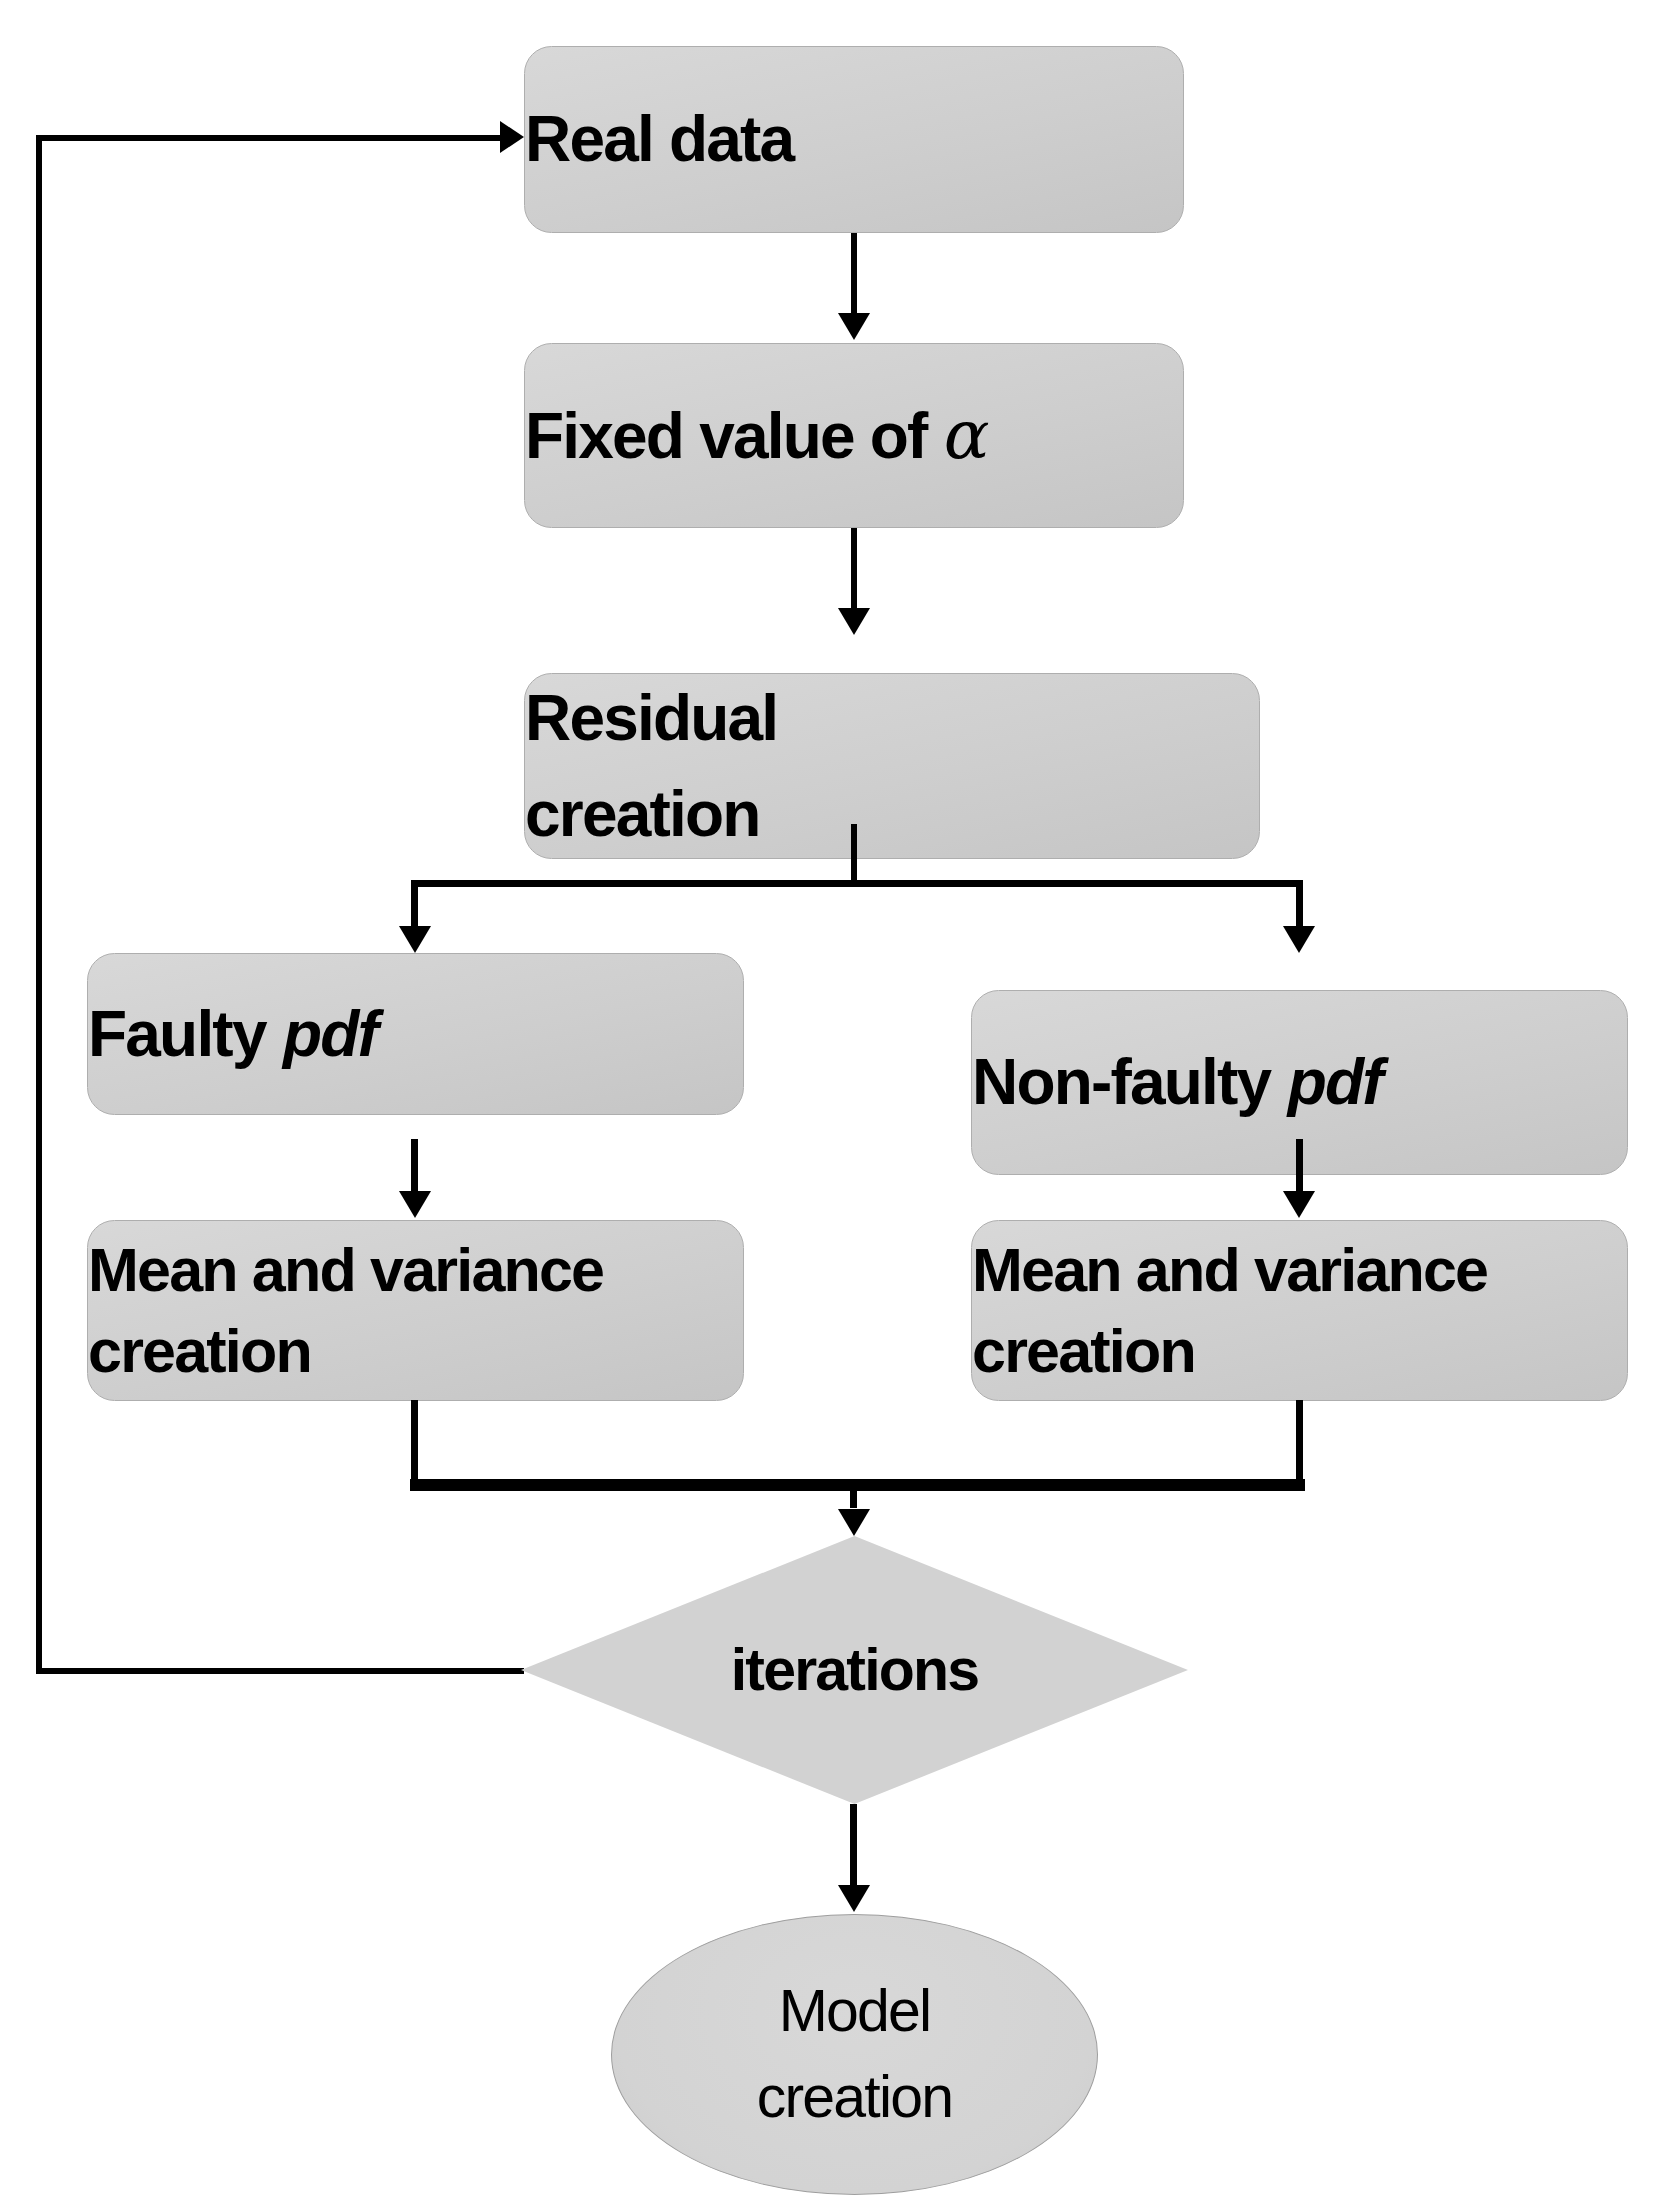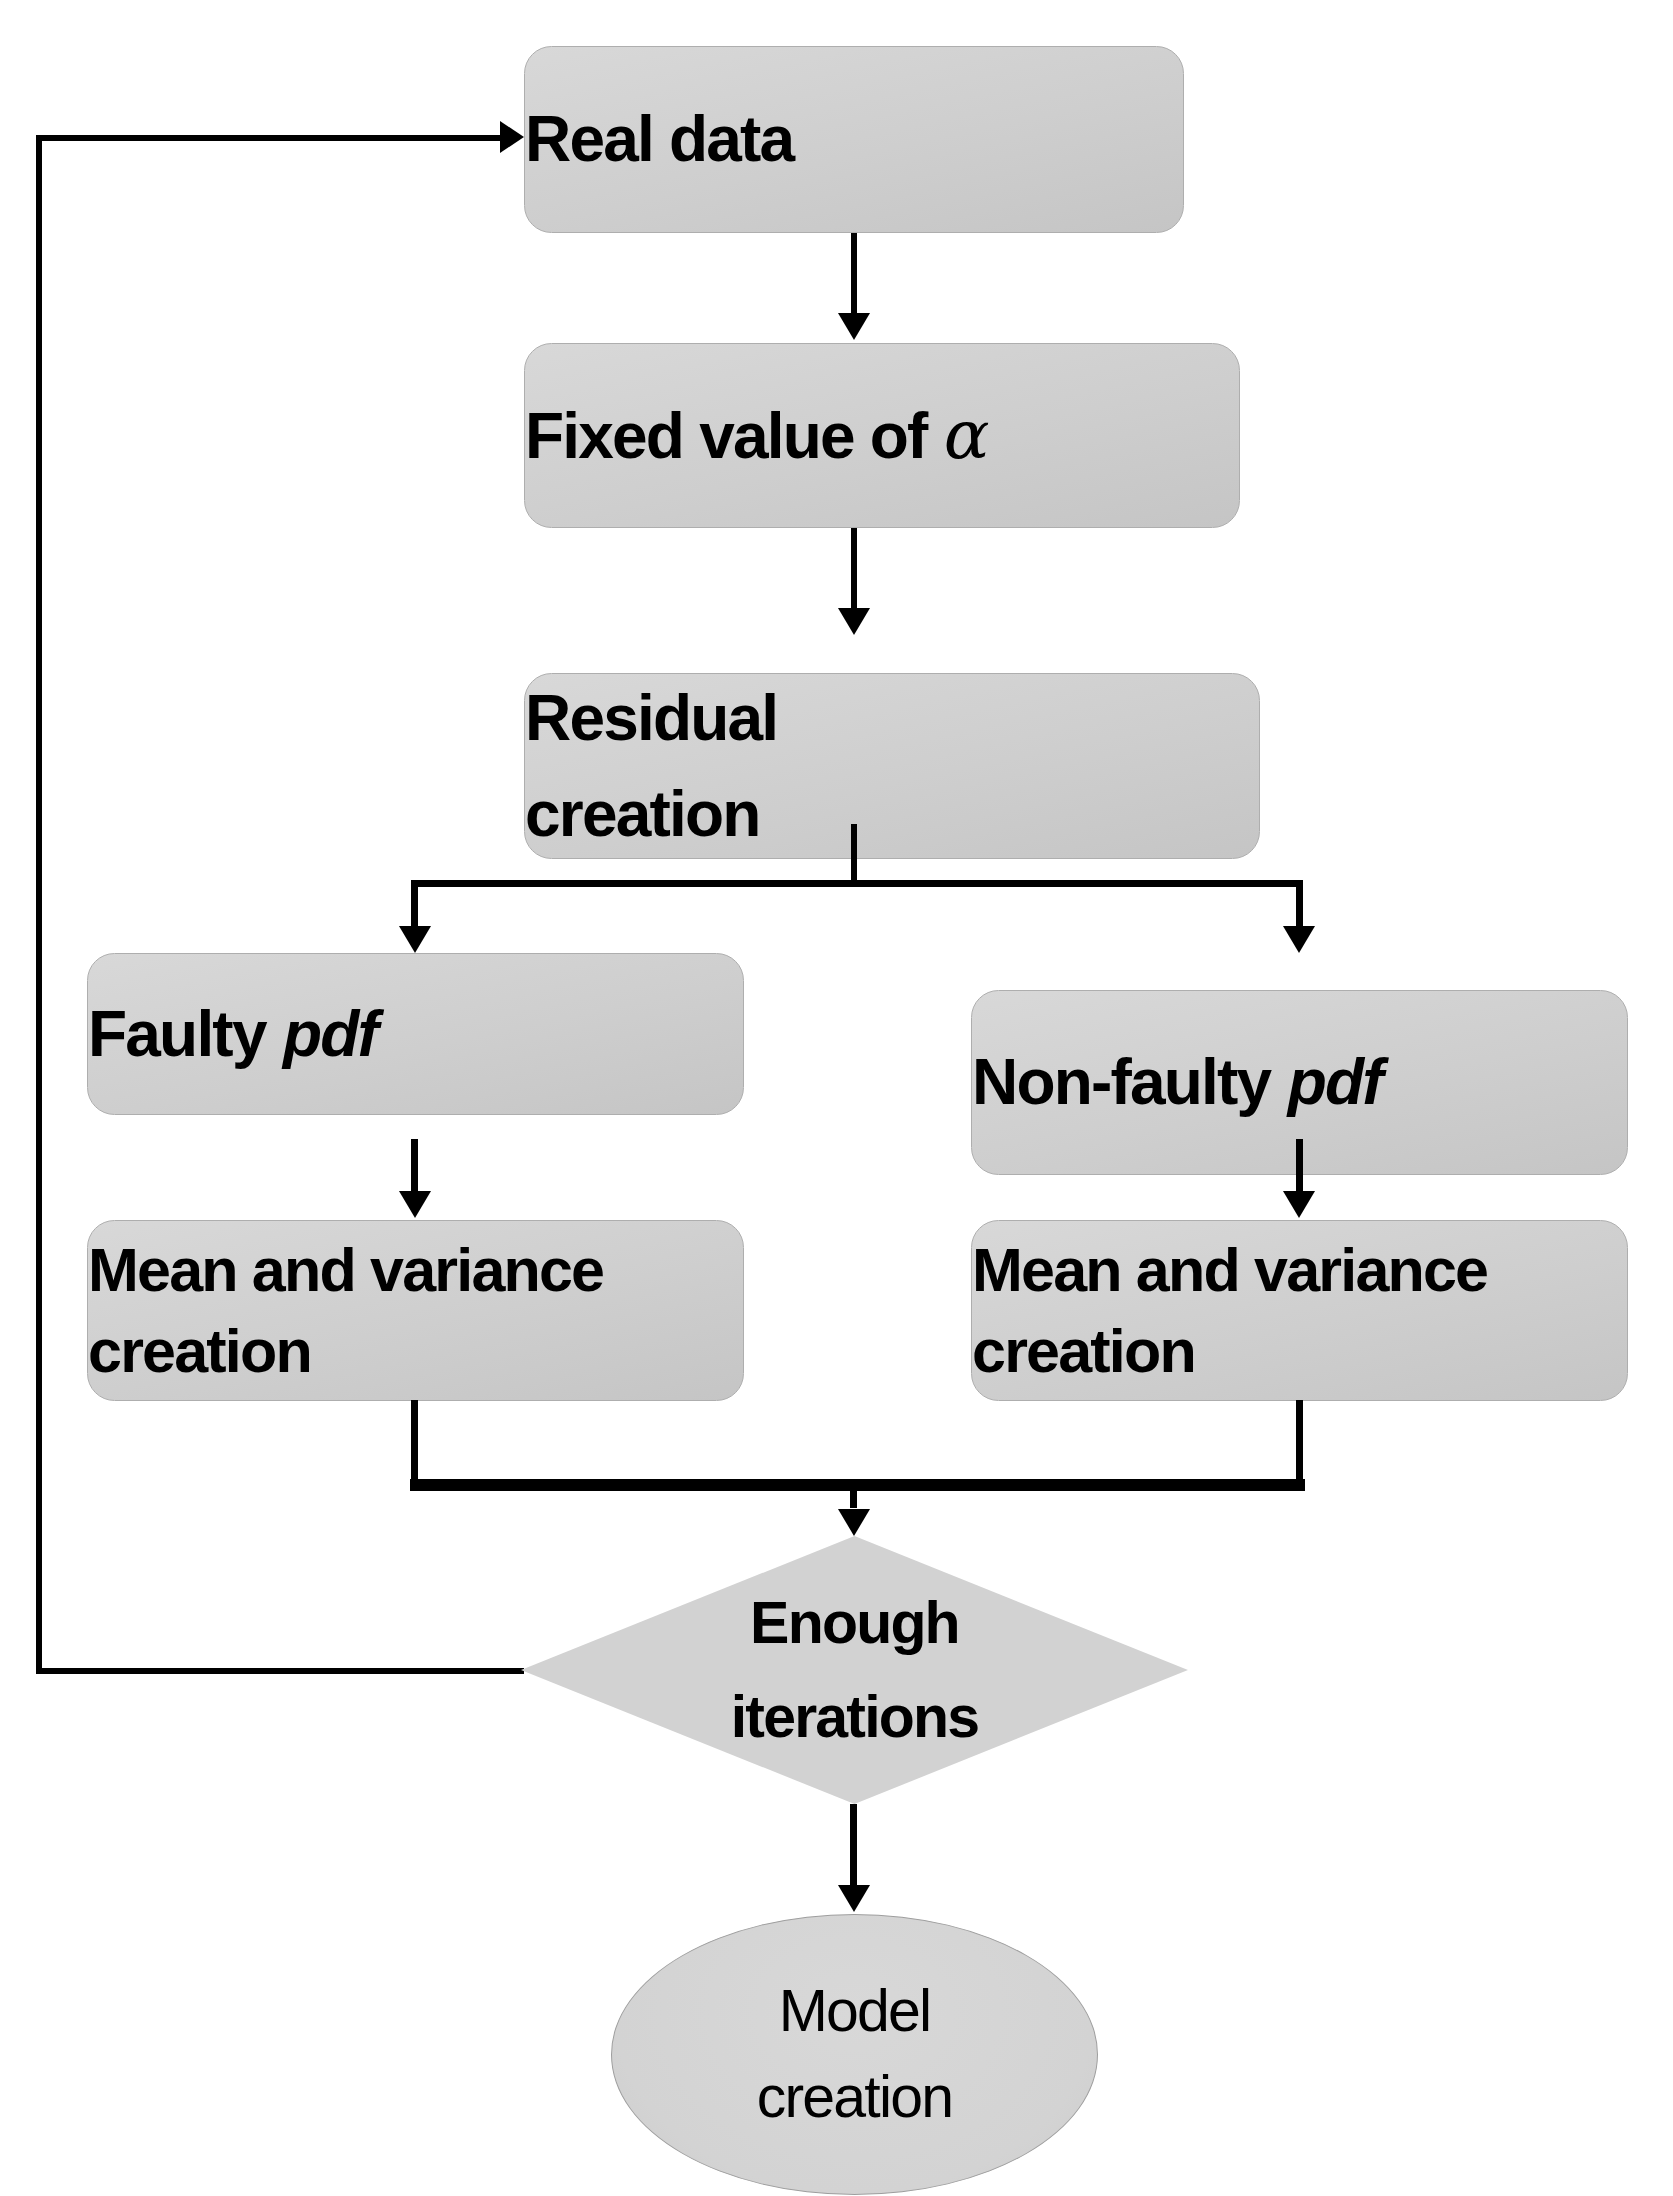--- a/index.html
+++ b/index.html
@@ -83,21 +83,21 @@
   <div class="line" style="left:36px;top:135px;width:465px;height:6.4px;"></div>
   <div class="arrow-right" style="left:500px;top:121px;"></div>
 
   <div class="rect-node fs-big" style="left:524px;top:46px;width:660px;height:187px;">
     <div>Real data</div>
   </div>
 
   <div class="line" style="left:851px;top:233px;width:6.4px;height:80px;"></div>
   <div class="arrow-down" style="left:838px;top:313px;"></div>
 
-  <div class="rect-node fs-big" style="left:524px;top:343px;width:716px;height:185px;">
+  <div class="rect-node fs-big" style="left:524px;top:343px;width:660px;height:185px;">
     <div>
       <span class="label-prefix">Fixed value of</span><span class="alpha">α</span>
     </div>
   </div>
 
   <div class="line" style="left:851px;top:528px;width:6.4px;height:80px;"></div>
   <div class="arrow-down" style="left:838px;top:608px;"></div>
 
   <div class="rect-node fs-big" style="left:524px;top:673px;width:736px;height:186px;line-height:1.5;">
     <div>Residual</div>
@@ -138,21 +138,20 @@
     <div>creation</div>
   </div>
 
   <div class="line" style="left:411px;top:1400px;width:7.3px;height:84px;"></div>
   <div class="line" style="left:1296px;top:1400px;width:7.3px;height:84px;"></div>
   <div class="line" style="left:410px;top:1479px;width:895px;height:12px;"></div>
   <div class="line" style="left:850px;top:1491px;width:7.3px;height:17.4px;"></div>
   <div class="arrow-down" style="left:838px;top:1509px;"></div>
 
   <div class="diamond-node fs-diamond" style="left:521px;top:1536px;width:667px;height:268px;">
-    <div>Enough</div>
     <div>iterations</div>
   </div>
 
   <div class="line" style="left:850px;top:1804px;width:7.3px;height:81px;"></div>
   <div class="arrow-down" style="left:838px;top:1885px;"></div>
 
   <div class="ellipse-node fs-ellipse" style="left:611px;top:1914px;width:487px;height:281px;">
     <div>Model</div>
     <div>creation</div>
   </div>

